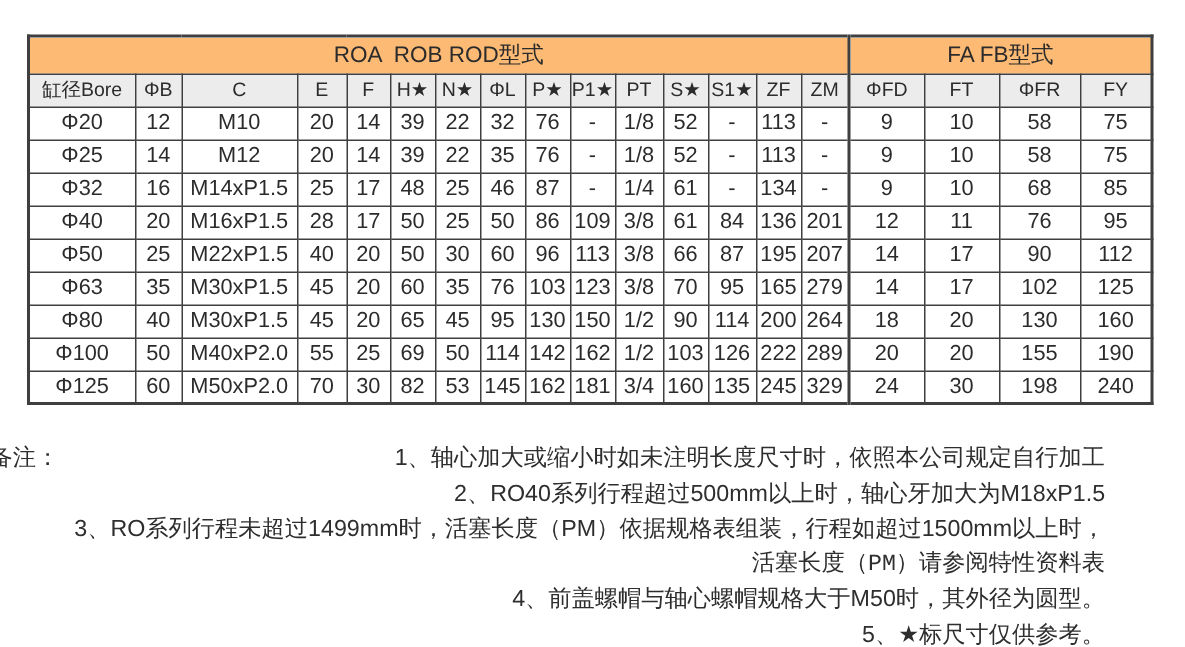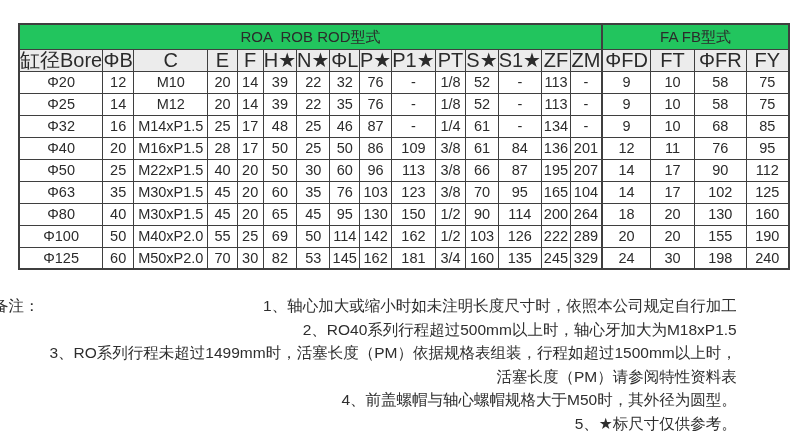--- a/index.html
+++ b/index.html
@@ -25,41 +25,41 @@
     vertical-align: middle;
     font-weight: normal;
     padding: 0;
     height: 22px;
     line-height: 20px;
     white-space: nowrap;
     overflow: hidden;
     font-size: 14.5px;
   }
   .spec-table .group-row th {
-    background: #22c55e;
+    background: #fdba74;
     height: 25px;
     font-size: 15px;
     white-space: pre;
   }
   .spec-table .col-row th {
     background: #ececec;
-    font-size: 20px;
+    font-size: 13px;
   }
   .sec-divider { border-left-width: 2px !important; }
   .notes {
     position: absolute;
     left: -7px; top: 294px;
     font-size: 15.5px;
     line-height: 23.5px;
     color: #2e2e2e;
   }
   .notes-wrap { display: flex; align-items: flex-start; }
   .notes-label { flex: 0 0 auto; padding-right: 10px; }
   .note-item div { white-space: nowrap; text-align: right; }
-  .note-cont { padding-left: 31px; }
+  .note-cont { padding-left: 31px; font-family: Liberation Mono, monospace; }
 </style>
 </head>
 <body>
 
 <table class="spec-table">
   <colgroup>
     <col style="width:71px">
       <col style="width:31px">
       <col style="width:77px">
     <col style="width:33px">
@@ -220,21 +220,21 @@
         <td>20</td>
         <td>60</td>
         <td>35</td>
         <td>76</td>
         <td>103</td>
         <td>123</td>
         <td>3/8</td>
         <td>70</td>
         <td>95</td>
         <td>165</td>
-        <td>104</td>
+        <td>279</td>
         <td class="sec-divider">14</td>
         <td>17</td>
         <td>102</td>
         <td>125</td>
       </tr>
       <tr>
         <td>Φ80</td>
         <td>40</td>
         <td>M30xP1.5</td>
         <td>45</td>

